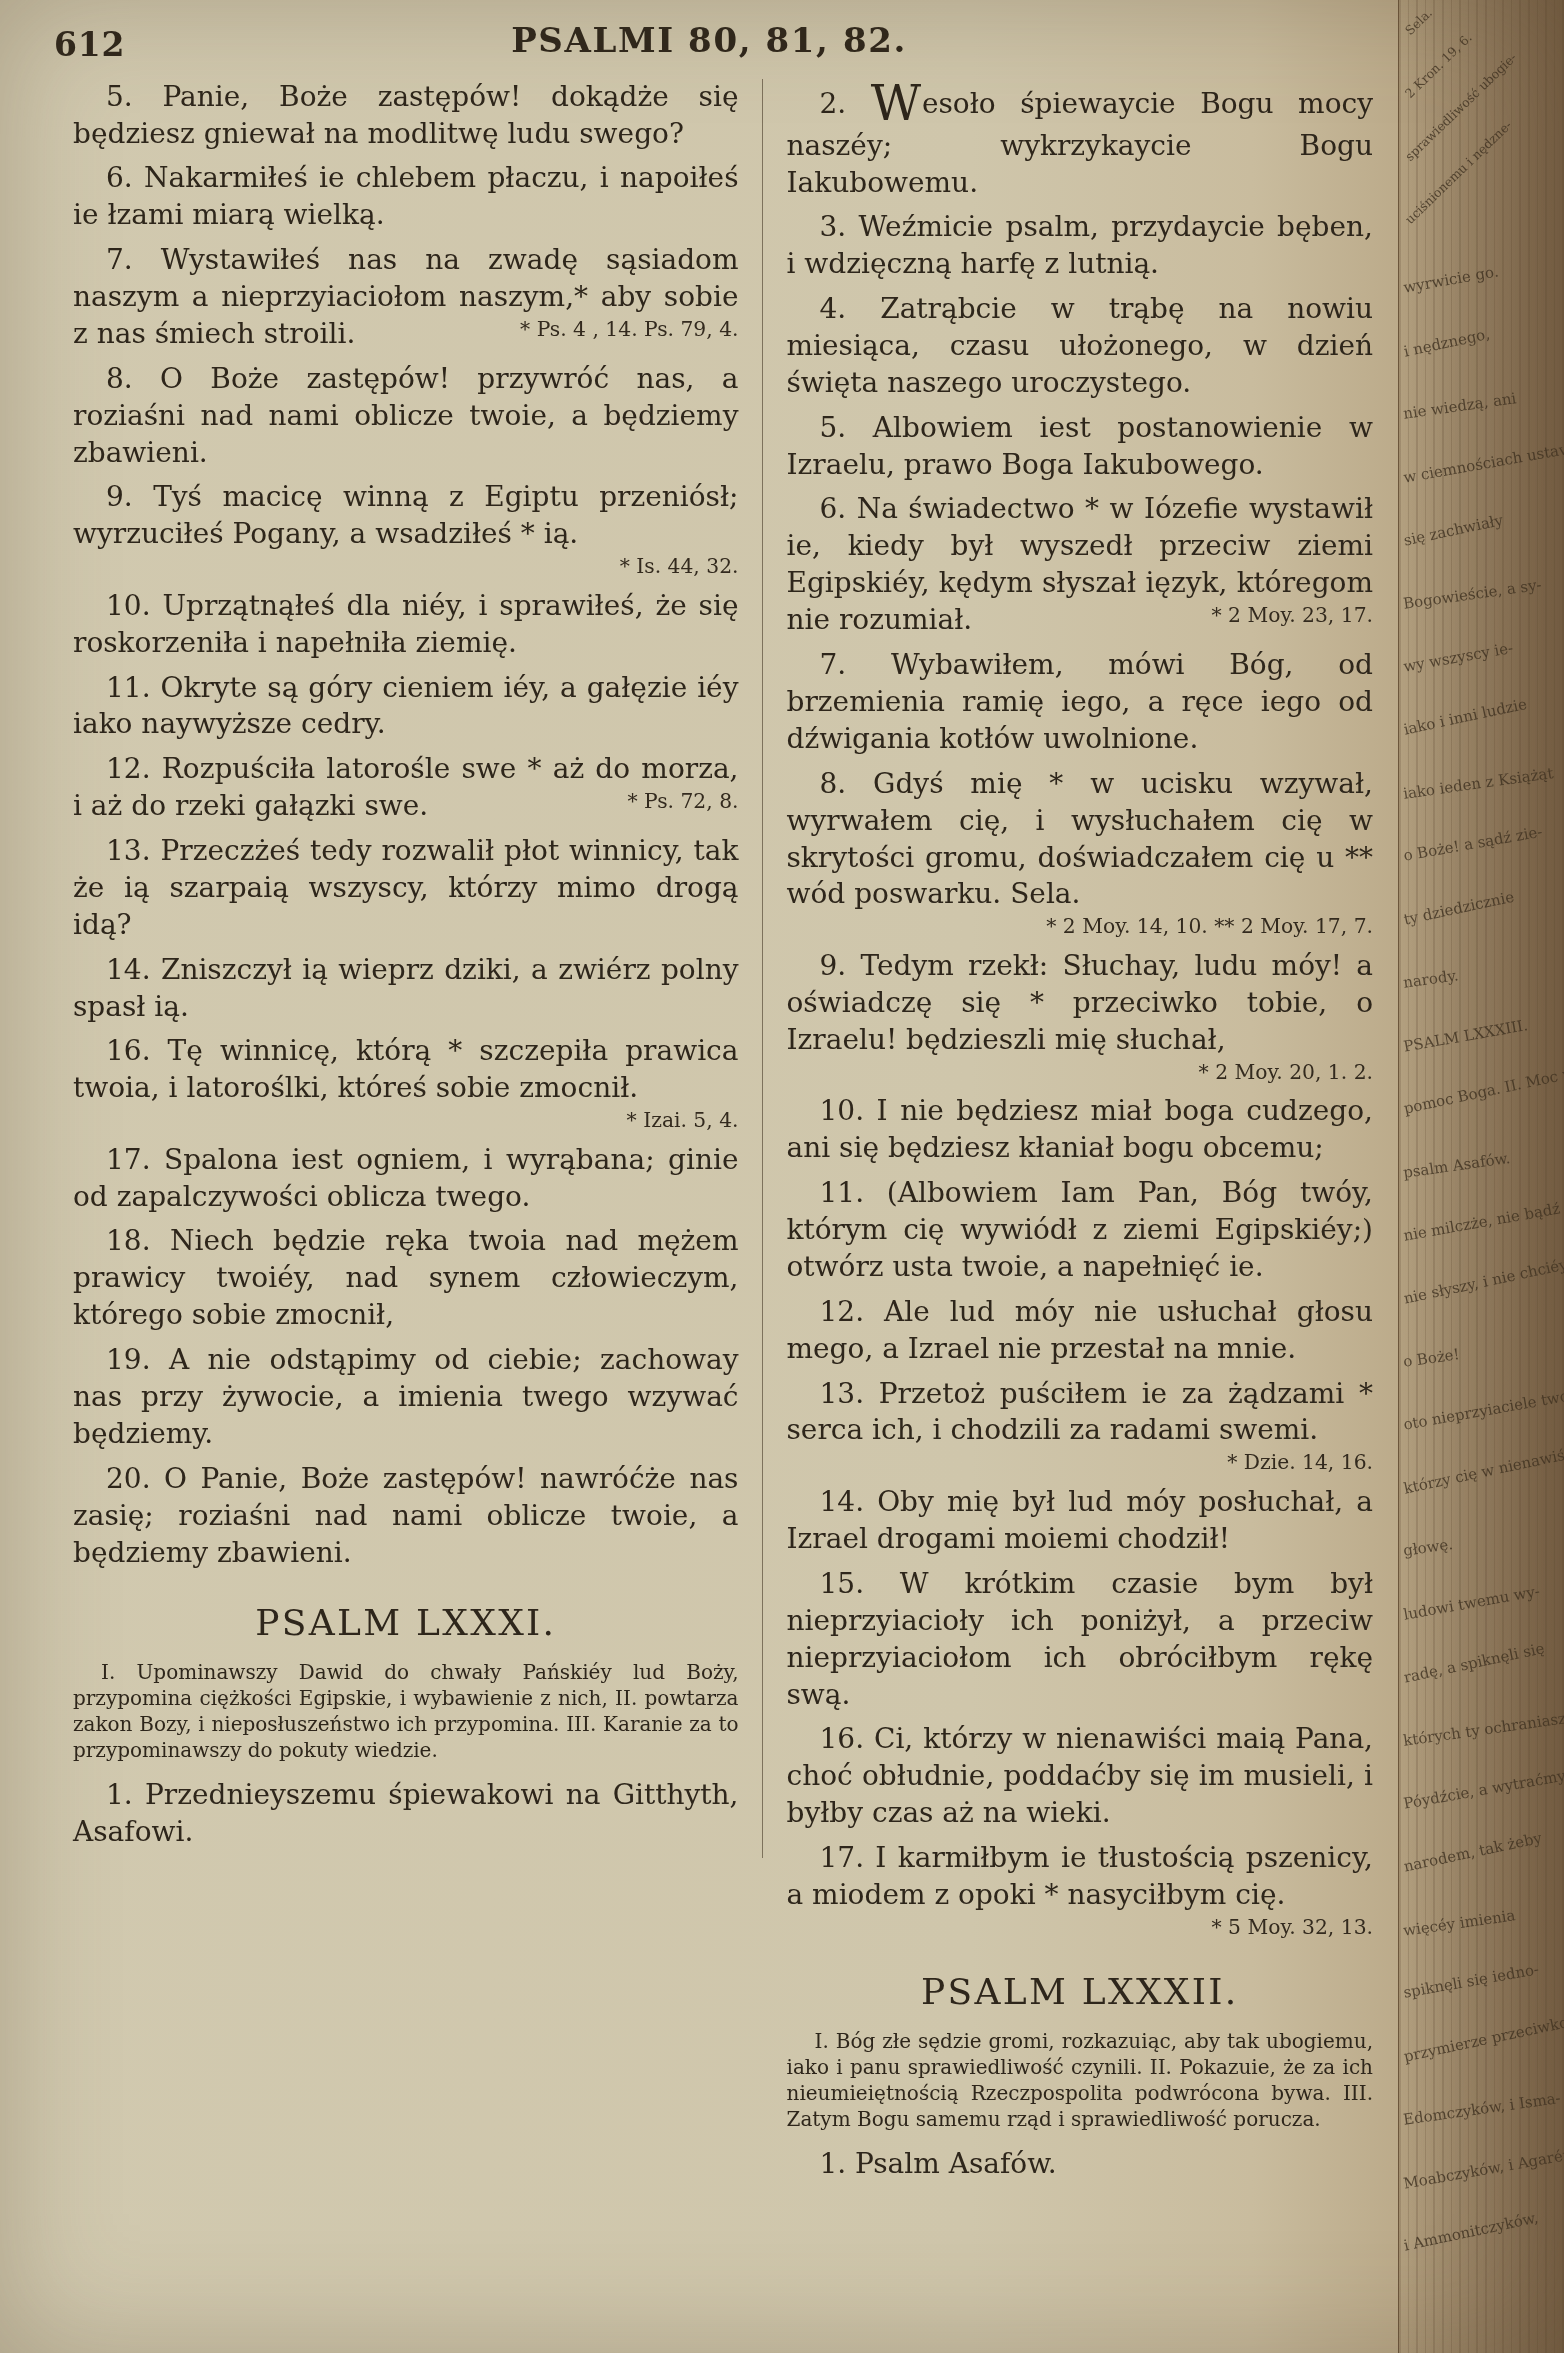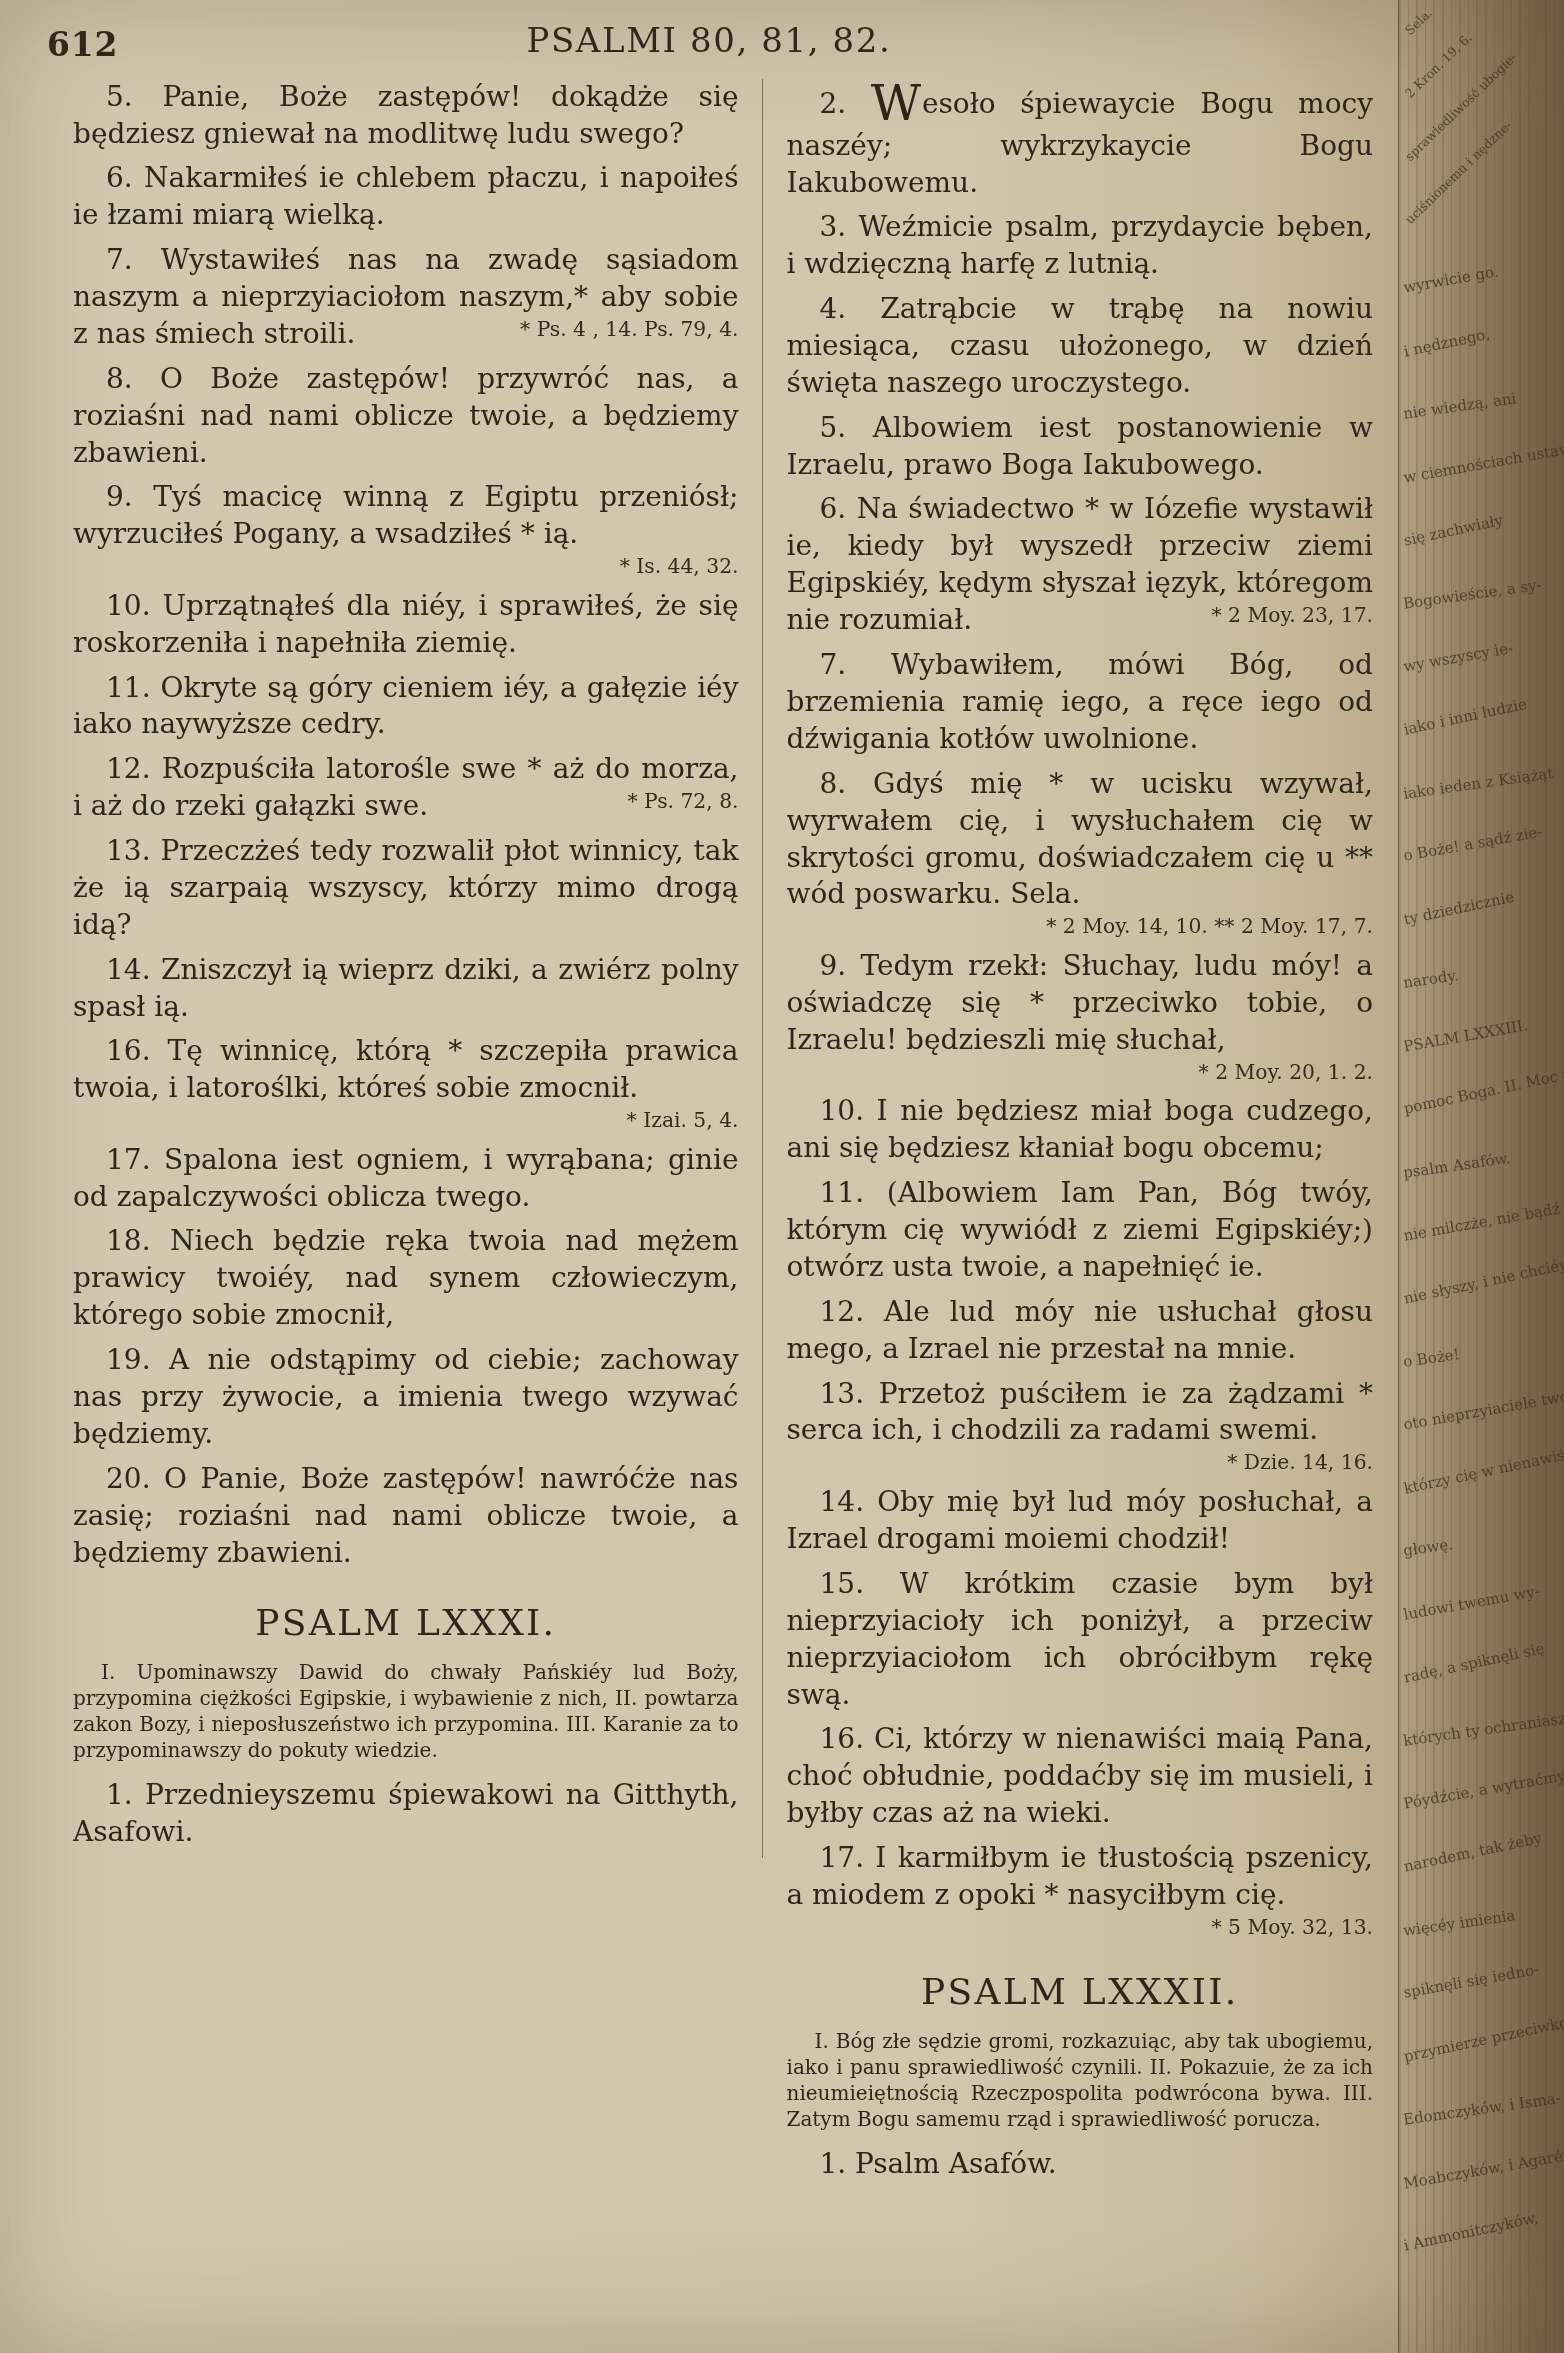--- a/index.html
+++ b/index.html
@@ -29,31 +29,31 @@
     box-shadow: inset 0 0 117px rgba(88,68,44,.32);
     z-index: 5;
   }
   .page-header {
     position: relative;
     height: 52px;
     margin-bottom: 6.3px;
   }
   .page-number {
     position: absolute;
-    left: 2px;
+    left: 9px;
     top: 4.7px;
     font-size: 33px;
     font-weight: 700;
     letter-spacing: 0.8px;
   }
   .page-title {
     margin: 0;
     text-align: center;
     font-size: 34px;
-    font-weight: 400;
+    font-weight: 700;
     letter-spacing: 1.6px;
   }
   .columns {
     display: flex;
     align-items: flex-start;
   }
   .col {
     font-size: 28px;
     line-height: 1.32;
     box-sizing: border-box;

